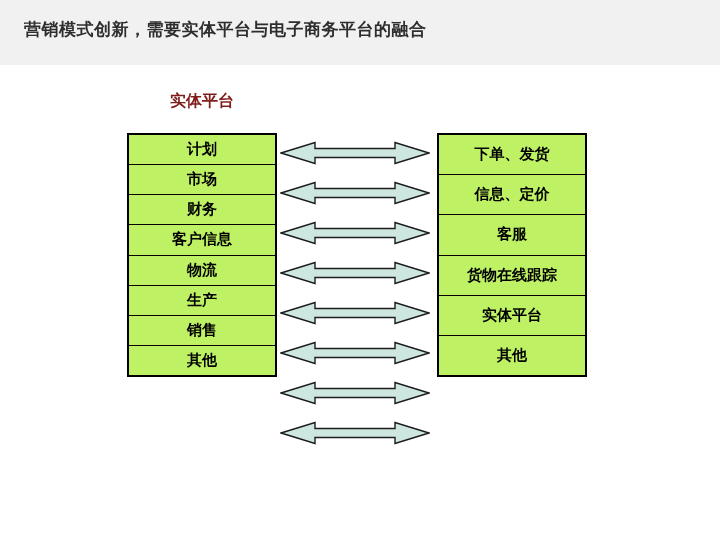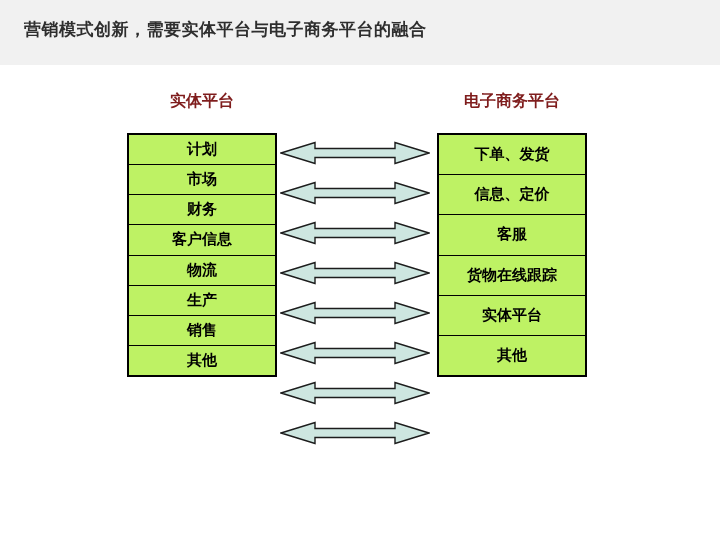--- a/index.html
+++ b/index.html
@@ -55,21 +55,20 @@
 </head>
 <body>
 
 <div class="slide">
 
   <div class="top-band"></div>
 
   <div class="slide-title">营销模式创新，需要实体平台与电子商务平台的融合</div>
 
   <div class="col-header left">实体平台</div>
-  <div class="col-header right">电子商务平台</div>
 
   <div class="platform-table left">
     <div class="table-row">计划</div>
     <div class="table-row">市场</div>
     <div class="table-row">财务</div>
     <div class="table-row">客户信息</div>
     <div class="table-row">物流</div>
     <div class="table-row">生产</div>
     <div class="table-row">销售</div>
     <div class="table-row">其他</div>

